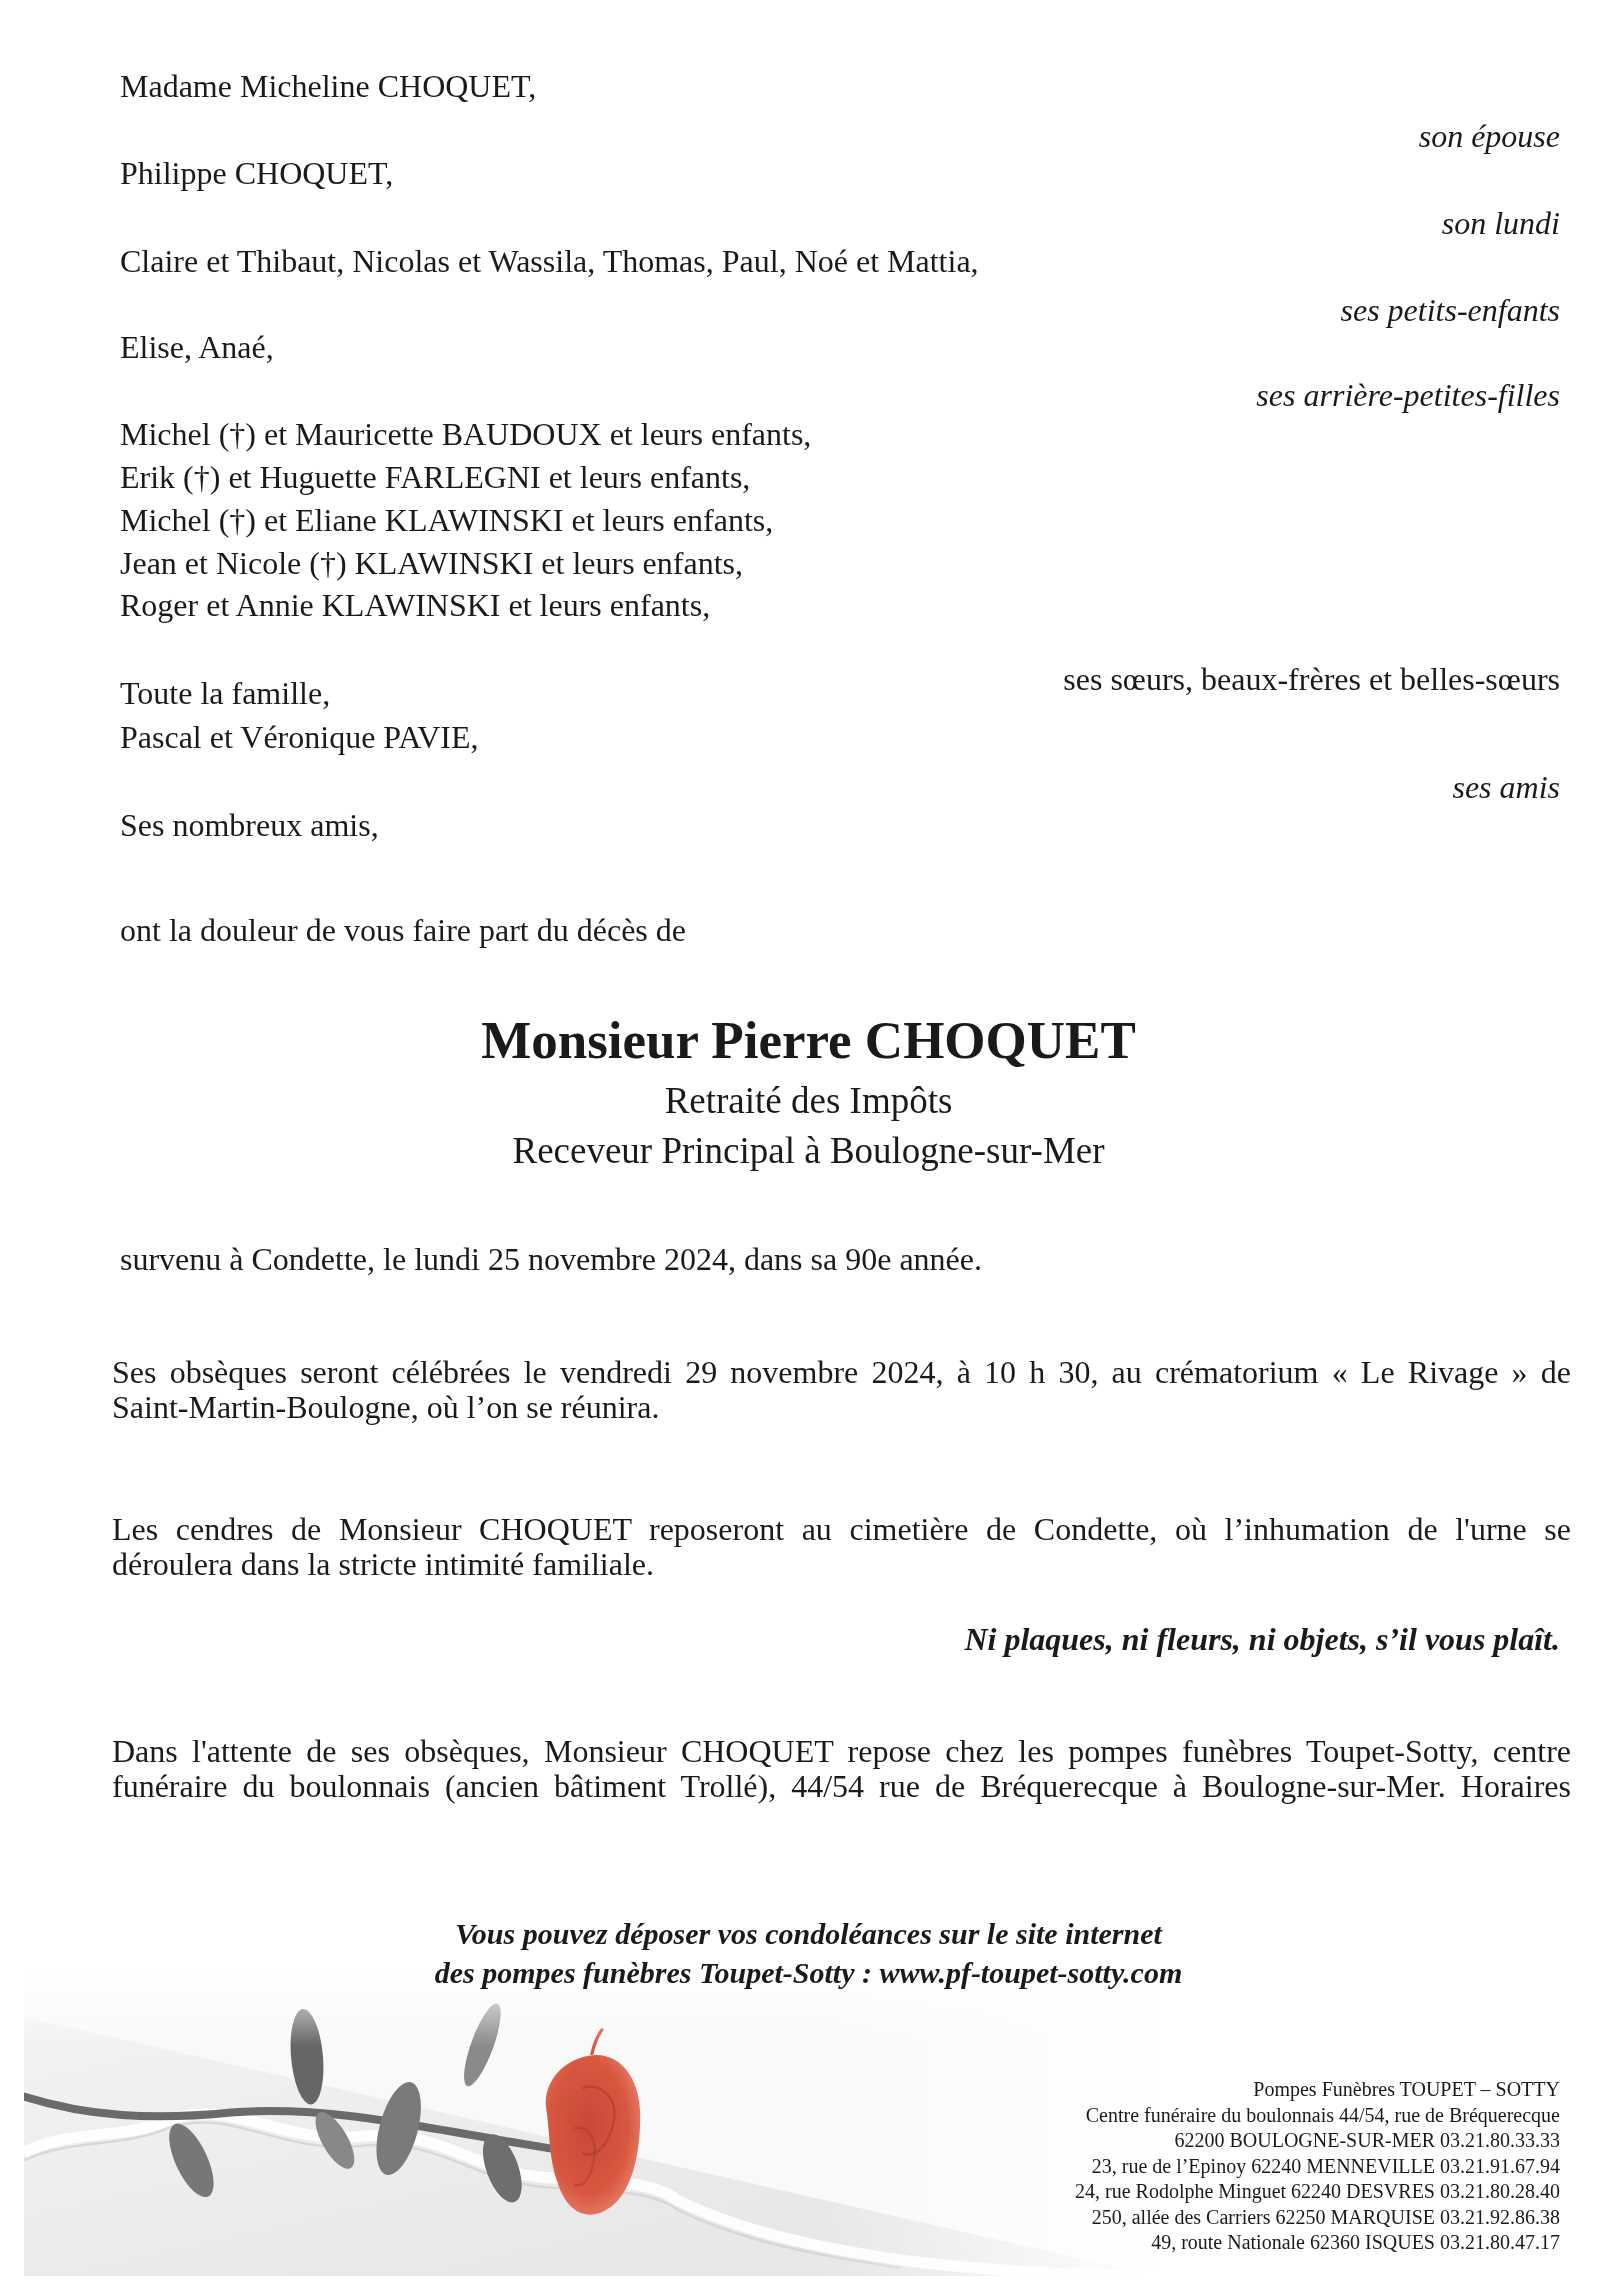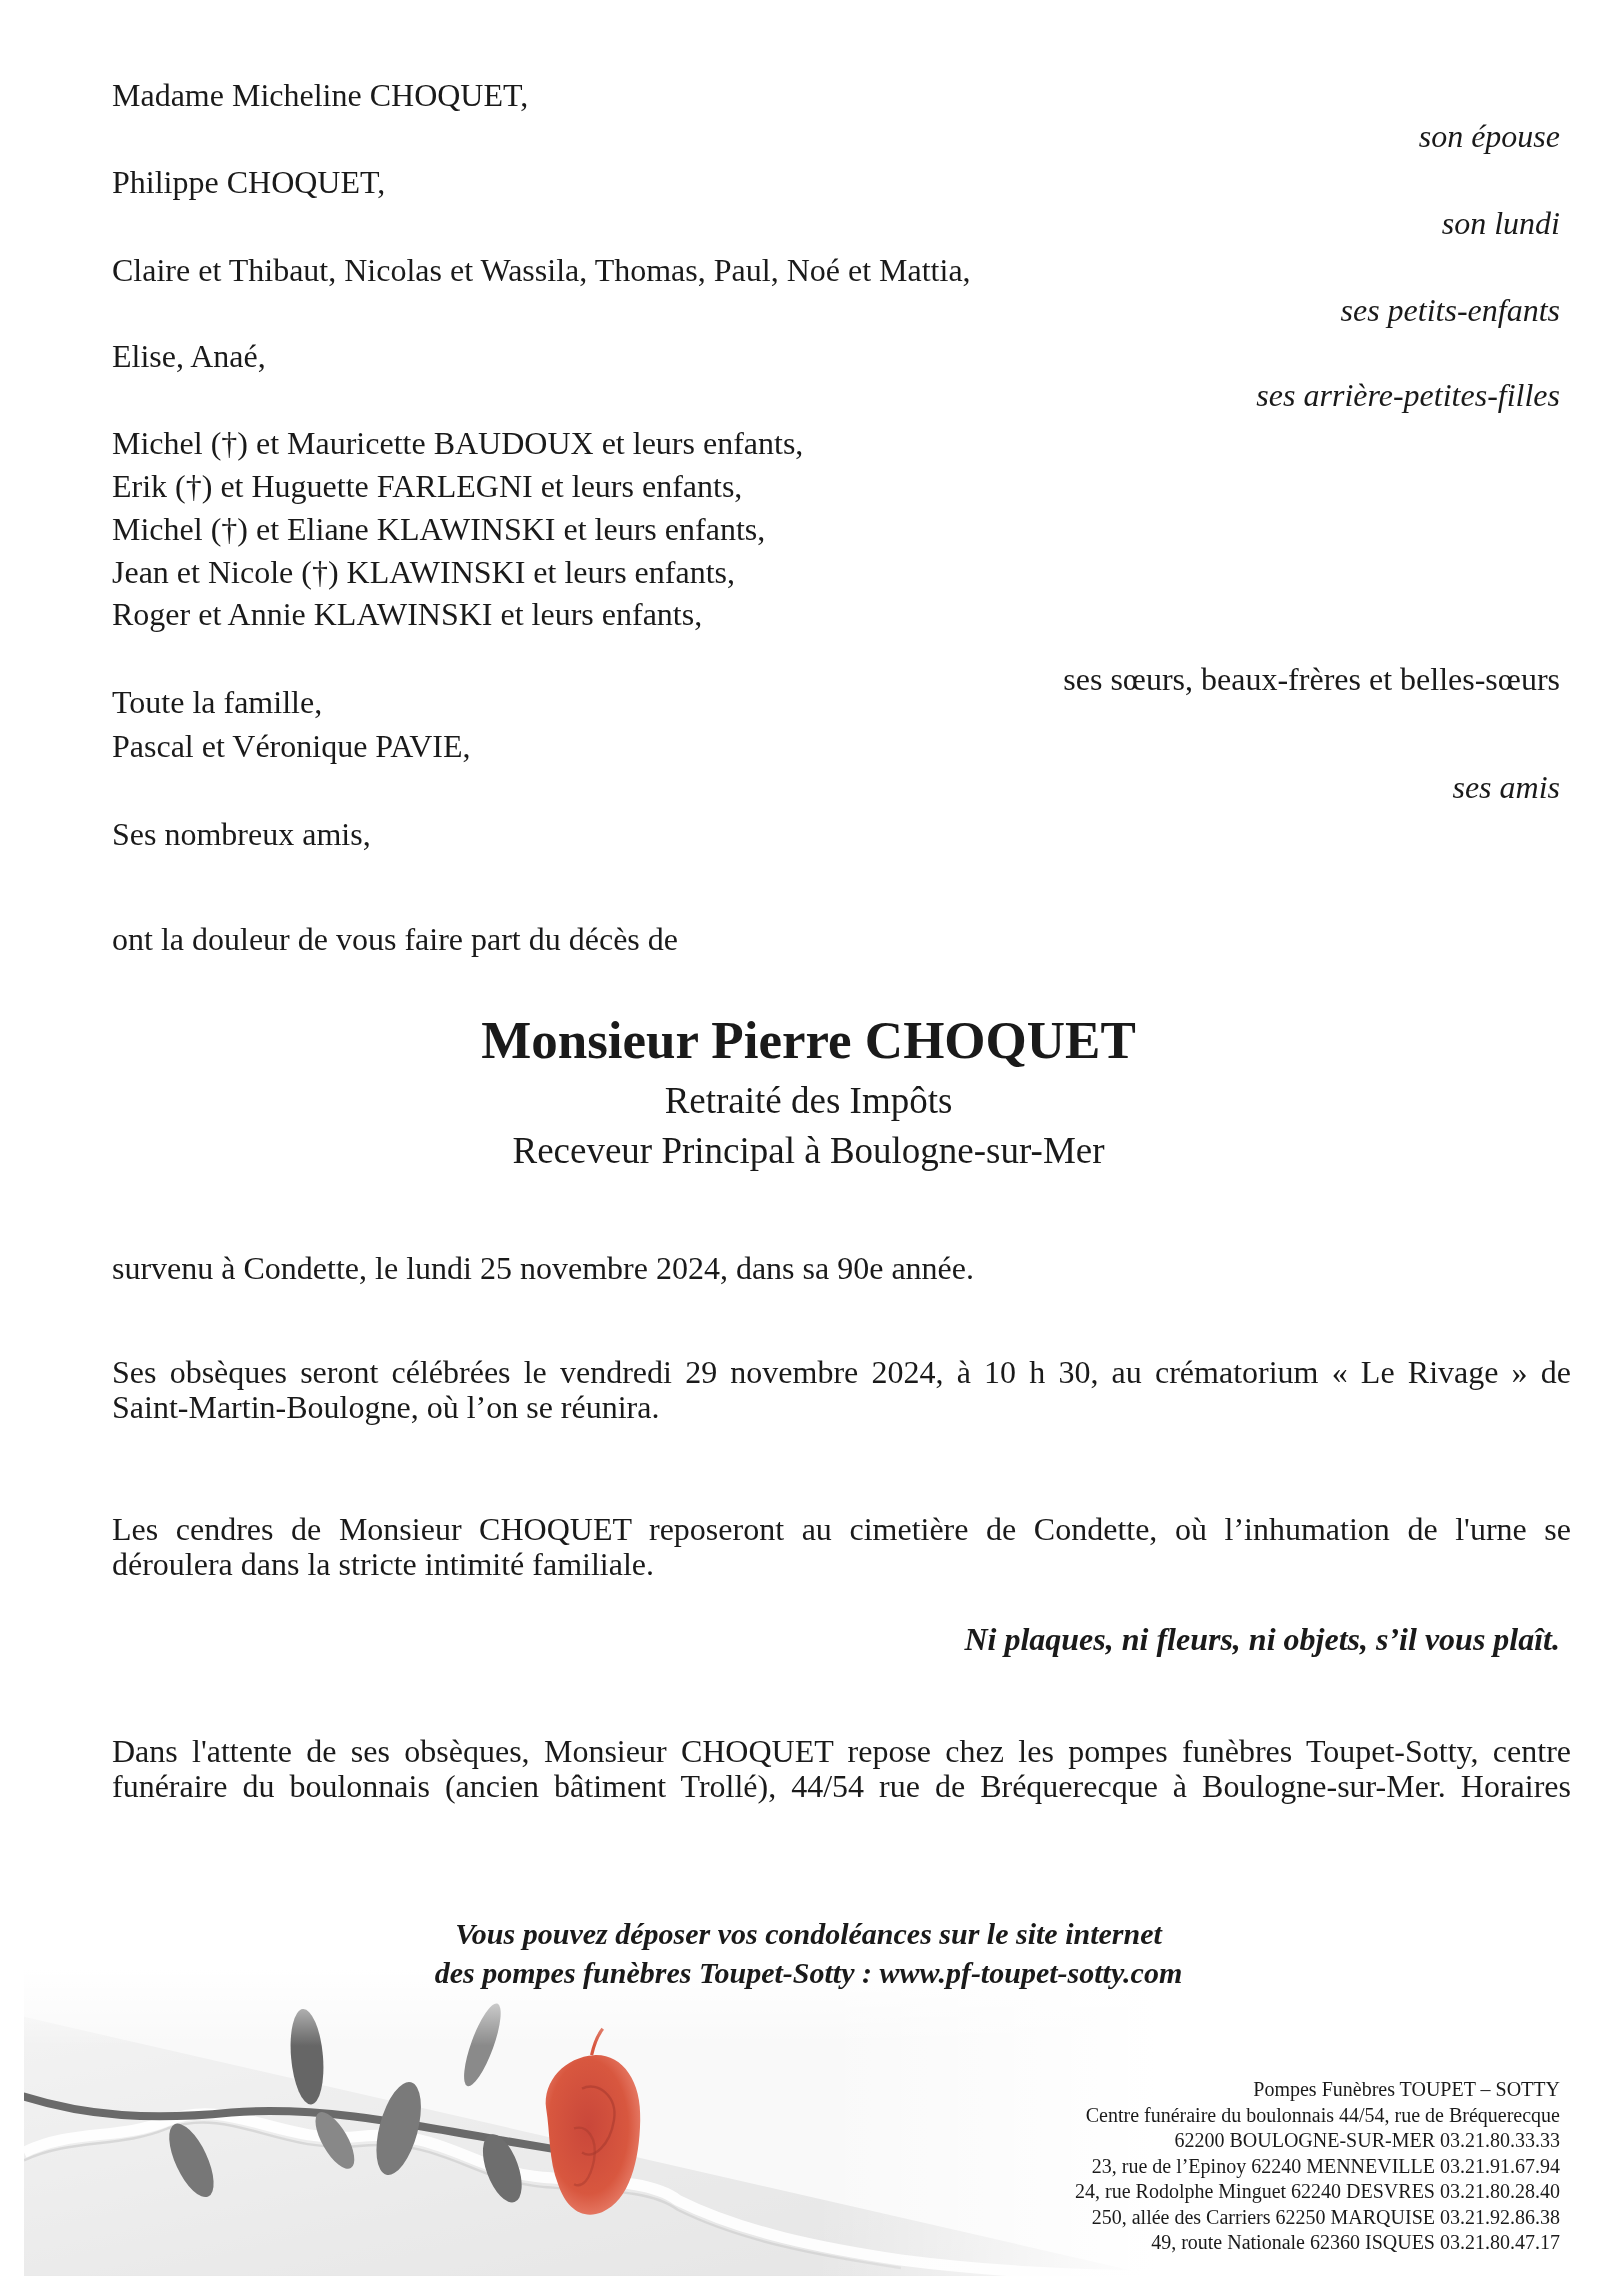--- a/index.html
+++ b/index.html
@@ -1,19 +1,19 @@
 <!DOCTYPE html>
 <html style="font-size:12.8px"><head>
 <meta charset="utf-8">
 <style>
   html, body { margin:0; padding:0; background:#ffffff; }
   body { width:1624px; height:2295px; position:relative; overflow:hidden;
          font-family:"Liberation Serif", "DejaVu Serif", serif; color:#1a1a1a; }
   .line { position:absolute; white-space:nowrap; font-size:32px; line-height:1; }
-  .left { left:112px;margin-top:9px; }
+  .left { left:120px; }
   .right { right:64px; text-align:right; }
   .ital { font-style:italic; }
   .center { left:0; width:1617px; text-align:center; }
   .para { position:absolute; left:112px; width:1459px; font-size:32px; line-height:35px; text-align:justify; }
   .title { font-size:53px; font-weight:bold; }
   .subtitle { font-size:37px; }
   .notice { font-size:32px; font-weight:bold; font-style:italic; }
   .condol { font-size:30px; font-weight:bold; font-style:italic; }
   .footer { position:absolute; right:64px; text-align:right; font-size:20px; line-height:25.5px; top:2077px; }
   .footer div { white-space:nowrap;font-family:Liberation Serif, serif; }

